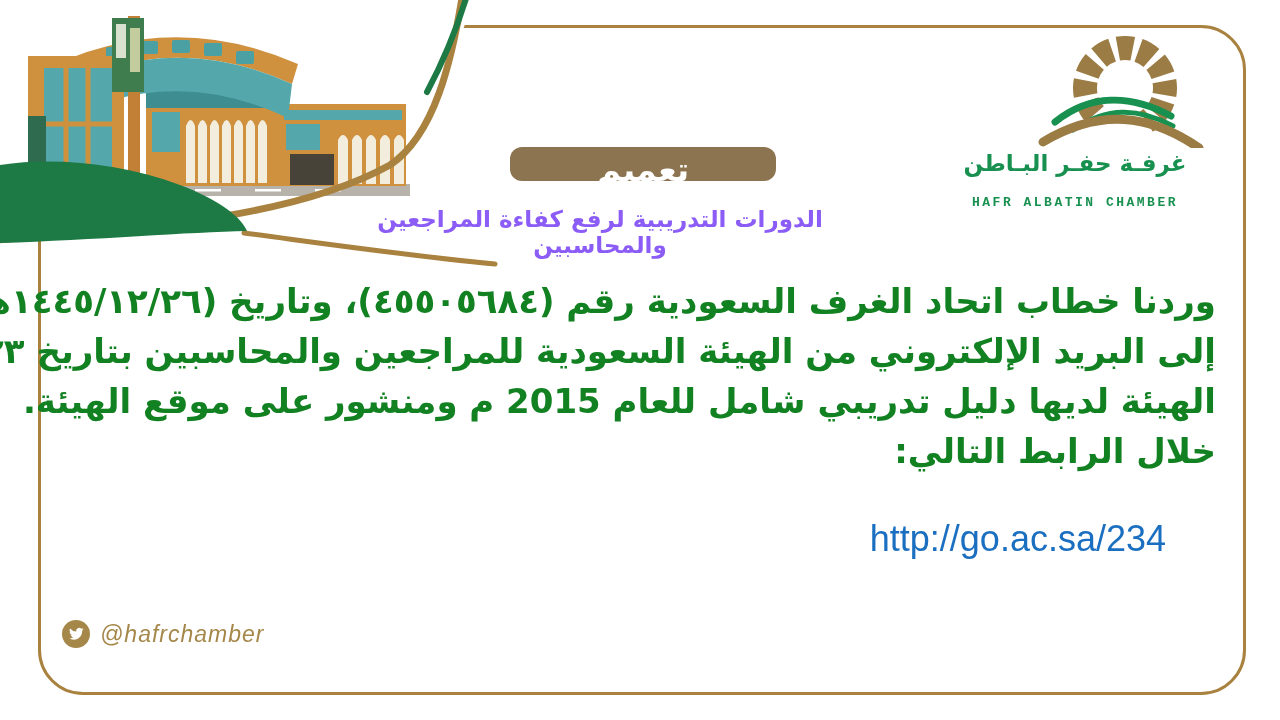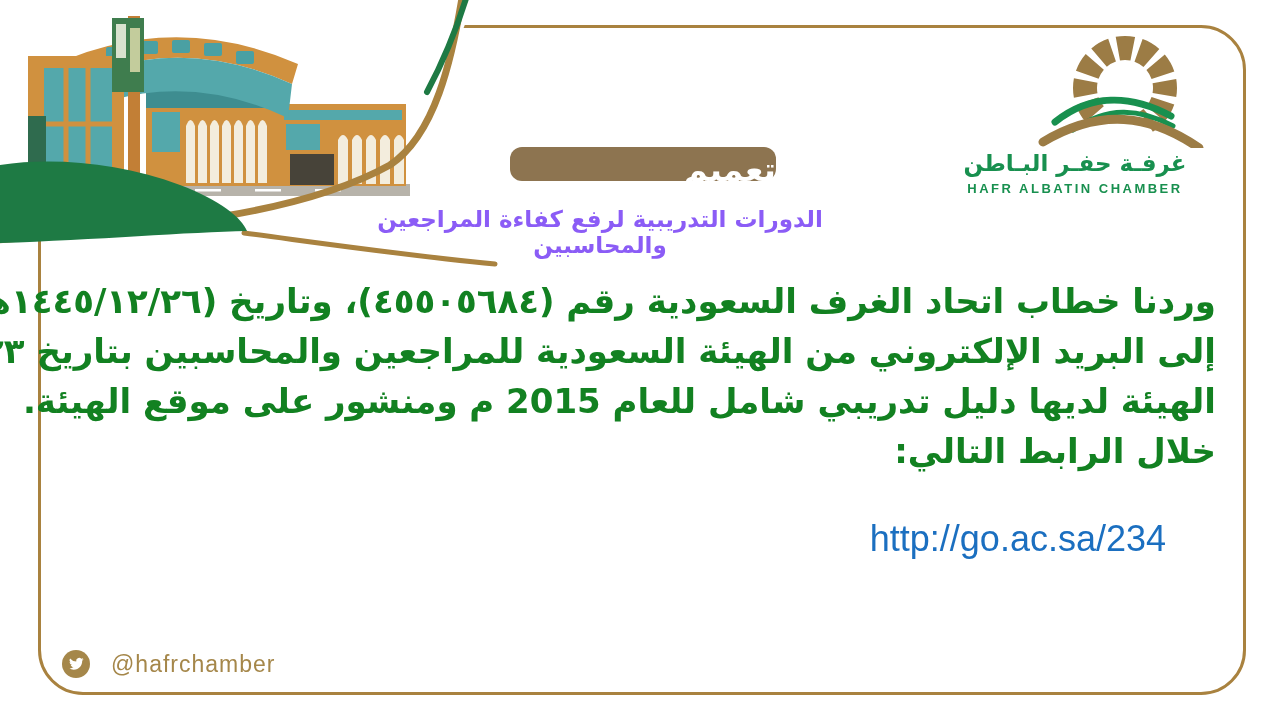--- a/index.html
+++ b/index.html
@@ -4,35 +4,35 @@
 <style>
   html,body{margin:0;padding:0;background:#fff;}
   .page{position:relative;width:1280px;height:720px;background:#ffffff;overflow:hidden;
         font-family:"DejaVu Sans",sans-serif;}
   .frame{position:absolute;left:38px;top:25px;width:1202px;height:664px;
          border:3px solid #a9823f;border-radius:45px;}
   .collage{position:absolute;left:0;top:0;width:560px;height:300px;}
   .logo{position:absolute;left:915px;top:36px;width:320px;text-align:center;}
   .logo-art{display:block;width:320px;height:112px;}
   .logo-ar{color:#18904f;font-size:23px;font-weight:bold;direction:rtl;line-height:30px;}
-  .logo-en{color:#18904f;font-size:13px;font-weight:bold;letter-spacing:2.5px;margin-top:3px;
-           font-family:Liberation Sans, sans-serif;}
+  .logo-en{color:#18904f;font-size:13px;font-weight:bold;letter-spacing:2.5px;margin-top:17px;
+           font-family:Liberation Mono, monospace;}
   .badge{position:absolute;left:510px;top:147px;width:266px;height:34px;background:#8d7450;
-         border-radius:12px;color:#ffffff;font-size:33px;font-weight:bold;text-align:right;
+         border-radius:12px;color:#ffffff;font-size:33px;font-weight:bold;text-align:center;
          line-height:46px;}
   .subtitle{position:absolute;left:330px;top:206px;width:540px;text-align:center;
             color:#8b5cf6;font-size:23px;font-weight:bold;direction:rtl;}
   .bodytext{position:absolute;top:276px;right:64px;width:1090px;direction:rtl;text-align:right;
             color:#128121;font-size:34px;font-weight:bold;line-height:50px;}
   .bline{white-space:nowrap;}
   .link-row{position:absolute;top:518px;right:114px;}
   .link{color:#1b6fc0;font-size:36px;font-family:"Liberation Sans",sans-serif;
         text-underline-offset:6px;cursor:pointer;}
-  .footer{position:absolute;left:62px;top:650px;display:flex;align-items:center;gap:21px;
-          color:#a5874a;font-size:23px;letter-spacing:1px;font-family:"Liberation Sans",sans-serif;}
+  .footer{position:absolute;left:62px;top:620px;display:flex;align-items:center;gap:10px;
+          color:#a5874a;font-size:23px;letter-spacing:1px;font-family:"Liberation Sans",sans-serif;font-style:italic;}
   .tw-circle{width:28px;height:28px;border-radius:50%;background:#a5874a;display:flex;
              align-items:center;justify-content:center;}
 </style>
 </head>
 <body>
 
 <div class="page">
 
   <div class="frame"></div>
 

